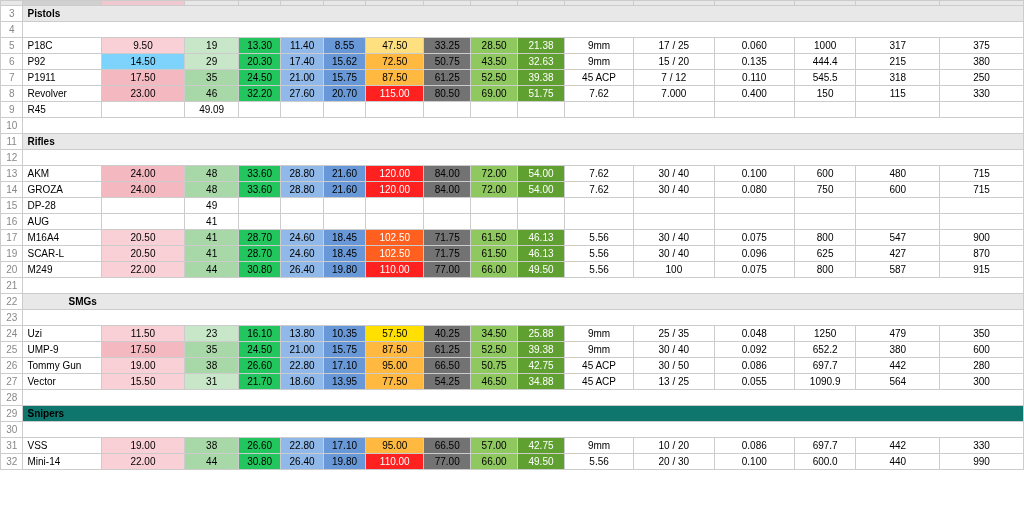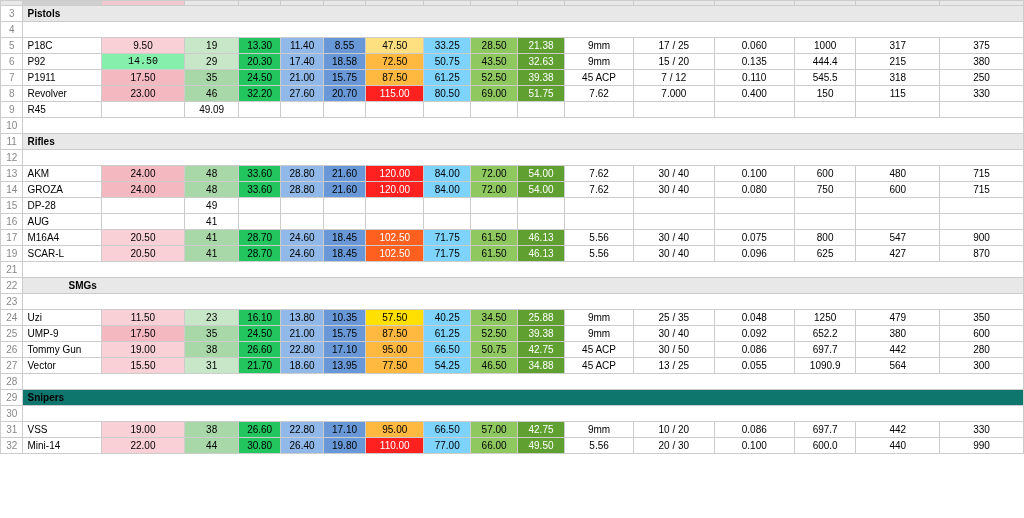--- a/index.html
+++ b/index.html
@@ -36,37 +36,37 @@
     .section-header {
       text-align: left;
       font-weight: bold;
       background: #f0f0f0;
       margin-top: 16px;
     }
 
     
     .pink { background: #f4b8c1; }
     .light-pink { background: #f9d0d6; }
-    .peach { background: #86efac; font-family: Liberation Mono, monospace; }
+    .peach { background: #7dd3fc; }
 
     
     .no-armor-light { background: #c8e6c8; }
     .no-armor-mid { background: #a8d8a8; }
 
     
     .lvl1-blue { background: #22c55e; }
     .lvl2-blue { background: #90b8e8; }
     .lvl3-blue { background: #6898d8; }
 
     
     .no-helm-yellow { background: #ffe080; }
     .no-helm-orange { background: #ffb840; }
 
     
-    .helm-lvl1-green { background: #7dd3fc; text-align: center; }
+    .helm-lvl1-green { background: #737373; text-align: center; }
     .helm-lvl2-green { background: #90c860; }
     .helm-lvl3-green { background: #60a030; color: #fff; }
 
     
     .bright-red { background: #ff2020; color: #fff; }
     .orange-red { background: #ff6020; color: #fff; }
     .yellow { background: #ffe000; margin-top: 36px; }
 
     .row-num { color: #888; width: 18px; }
   </style>
@@ -123,21 +123,21 @@
       <td>317</td>
       <td>375</td>
     </tr>
       <tr>
       <td class="row-num">6</td>
       <td class="row-label">P92</td>
       <td class="peach">14.50</td>
       <td class="no-armor-light">29</td>
       <td class="lvl1-blue">20.30</td>
       <td class="lvl2-blue">17.40</td>
-      <td class="lvl3-blue">18.58</td>
+      <td class="lvl3-blue">15.62</td>
       <td class="no-helm-orange">72.50</td>
       <td class="helm-lvl1-green">50.75</td>
       <td class="helm-lvl2-green">43.50</td>
       <td class="helm-lvl3-green">32.63</td>
       <td>9mm</td>
       <td>15 / 20</td>
       <td>0.135</td>
       <td>444.4</td>
       <td>215</td>
       <td>380</td>
@@ -319,20 +319,39 @@
       <td class="helm-lvl2-green">61.50</td>
       <td class="helm-lvl3-green">46.13</td>
       <td>5.56</td>
       <td>30 / 40</td>
       <td>0.096</td>
       <td>625</td>
       <td>427</td>
       <td>870</td>
     </tr>
       <tr>
+      <td class="row-num">20</td>
+      <td class="row-label">M249</td>
+      <td class="light-pink">22.00</td>
+      <td class="no-armor-mid">44</td>
+      <td class="lvl1-blue">30.80</td>
+      <td class="lvl2-blue">26.40</td>
+      <td class="lvl3-blue">19.80</td>
+      <td class="bright-red">110.00</td>
+      <td class="helm-lvl1-green">77.00</td>
+      <td class="helm-lvl2-green">66.00</td>
+      <td class="helm-lvl3-green">49.50</td>
+      <td>5.56</td>
+      <td>100</td>
+      <td>0.075</td>
+      <td>800</td>
+      <td>587</td>
+      <td>915</td>
+    </tr>
+      <tr>
       <td class="row-num">21</td>
       <td colspan="16"></td>
     </tr>
       <tr>
       <td class="row-num">22</td>
       <td colspan="16" class="section-header" style="background:#e8e8e8; font-weight:bold;padding-left:45px;">SMGs</td>
     </tr>
       <tr>
       <td class="row-num">23</td>
       <td colspan="16"></td>

